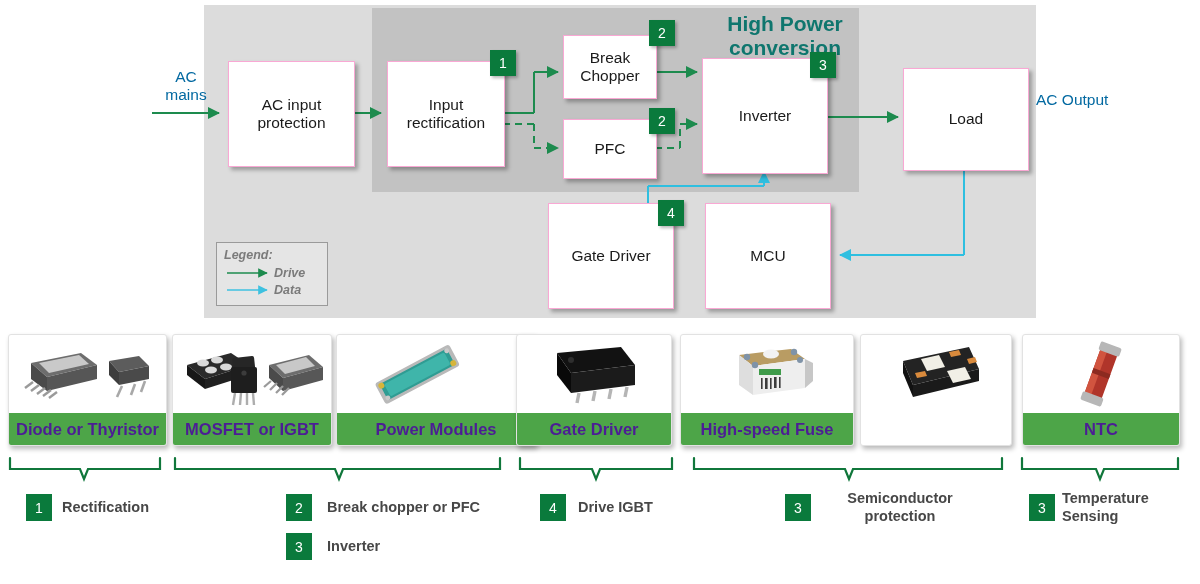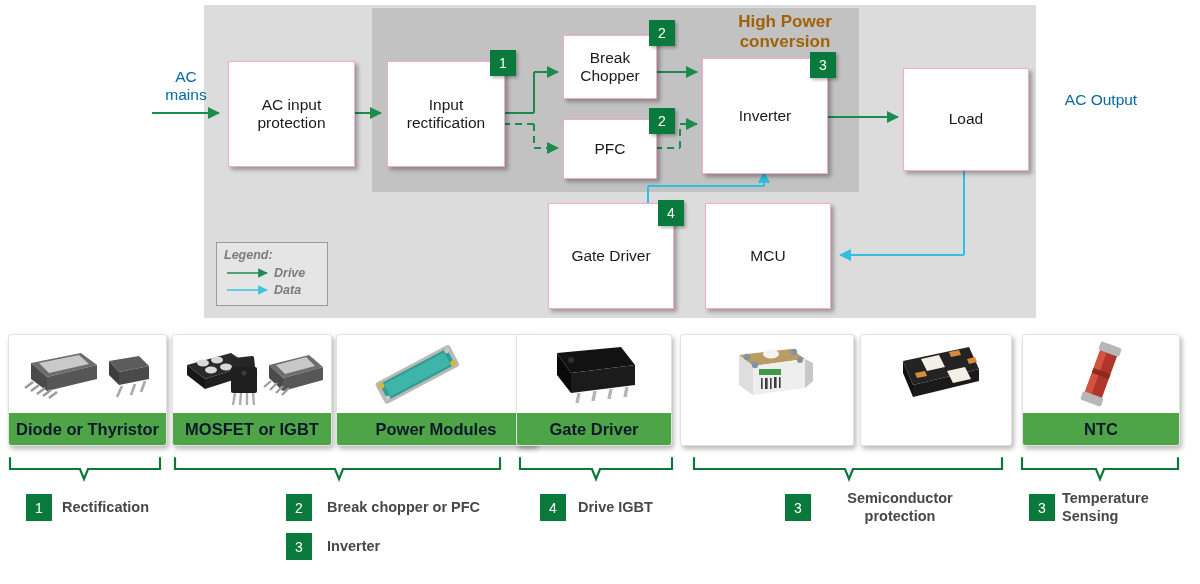--- a/index.html
+++ b/index.html
@@ -24,21 +24,21 @@
     display:flex;align-items:center;justify-content:center;text-align:center;
     font-size:15.5px;color:#1a1a1a;line-height:1.18;z-index:3;
   }
   .badge{
     position:absolute;width:26px;height:26px;background:#0a7a3c;
     color:#ffffff;font-size:14px;display:flex;align-items:center;
     justify-content:center;z-index:5;
     box-shadow:2px 2px 3px rgba(0,0,0,.28);
   }
   .ptitle{
-    position:absolute;font-size:17px;font-weight:bold;color:#a16207;
+    position:absolute;font-size:21px;font-weight:bold;color:#0f766e;
     line-height:1.15;text-align:center;z-index:4;
   }
   .plabel{position:absolute;font-size:15.5px;color:#0369a1;line-height:1.18;
     text-align:center;z-index:4;}
   svg.wires{position:absolute;left:0;top:0;width:1200px;height:320px;z-index:2;}
   
   .legend{
     position:absolute;left:216px;top:242px;width:110px;height:62px;
     background:#e5e5e5;border:1px solid #9a9a9a;z-index:6;
     font-style:italic;color:#7b7b7b;font-size:12.5px;font-weight:bold;
@@ -48,21 +48,21 @@
   .legend .lrow2{position:absolute;left:57px;top:40px;font-weight:bold;}
   
   .card{
     position:absolute;top:334px;height:110px;background:#ffffff;
     border:1px solid #e2e2e2;border-radius:3px;
     box-shadow:2px 3px 5px rgba(0,0,0,.28);overflow:hidden;
   }
   .card .art{position:absolute;left:0;top:0;right:0;height:78px;}
   .card .cap{
     position:absolute;left:0;right:0;bottom:0;height:32px;background:#4da548;
-    color:#0f172a;font-weight:bold;font-size:16.5px;
+    color:#4c1d95;font-weight:bold;font-size:16.5px;
     display:flex;align-items:center;justify-content:center;white-space:nowrap;
   }
   
   svg.braces{position:absolute;left:0;top:455px;width:1200px;height:35px;}
   .gbadge{
     position:absolute;width:26px;height:27px;background:#0a7a3c;color:#fff;
     font-size:14px;display:flex;align-items:center;justify-content:center;
   }
   .glabel{
     position:absolute;font-size:14.5px;font-weight:bold;color:#474747;
@@ -124,21 +124,21 @@
   <div class="ptitle" style="left:700px;top:12px;width:170px;">
     <div>High Power</div>
     <div>conversion</div>
   </div>
 
   <div class="plabel" style="left:152px;top:68px;width:68px;">
     <div>AC</div>
     <div>mains</div>
   </div>
 
-  <div class="plabel" style="left:1036px;top:91px;width:130px;text-align:center;">AC Output</div>
+  <div class="plabel" style="left:1036px;top:91px;width:130px;text-align:left;">AC Output</div>
 
   <div class="pbox" style="left:228px;top:61px;width:125px;height:104px;">
     <div>
       <div>AC input</div>
       <div>protection</div>
     </div>
   </div>
 
   <div class="pbox" style="left:387px;top:61px;width:116px;height:104px;">
     <div>
@@ -317,20 +317,21 @@
       <rect x="78" y="34" width="22" height="6" fill="#3f9b4a"></rect>
       <g fill="#3c3c3c">
           <rect x="80" y="43" width="1.6" height="11"></rect>
           <rect x="84" y="43" width="2.6" height="11"></rect>
           <rect x="89" y="43" width="1.6" height="11"></rect>
           <rect x="93" y="42" width="2.6" height="11"></rect>
           <rect x="98" y="42" width="1.6" height="11"></rect>
         </g>
       <polygon points="124,24 132,28 132,46 124,53" fill="#c7c7c7"></polygon>
     </svg>
+    <div class="cap">High-speed Fuse</div>
   </div>
 
   <div class="card" style="left:860px;width:150px;">
     <svg class="art" viewBox="0 0 150 78">
       <polygon points="42,26 108,12 118,34 52,50" fill="#232323"></polygon>
       <polygon points="42,26 52,50 52,62 42,38" fill="#111111"></polygon>
       <polygon points="52,50 118,34 118,46 52,62" fill="#1a1a1a"></polygon>
       <polygon points="60,24 78,20 84,32 66,36" fill="#f1efe6"></polygon>
       <polygon points="86,36 104,32 110,44 92,48" fill="#f1efe6"></polygon>
       <polygon points="88,17 98,15 100,20 90,22" fill="#d98a3c"></polygon>

